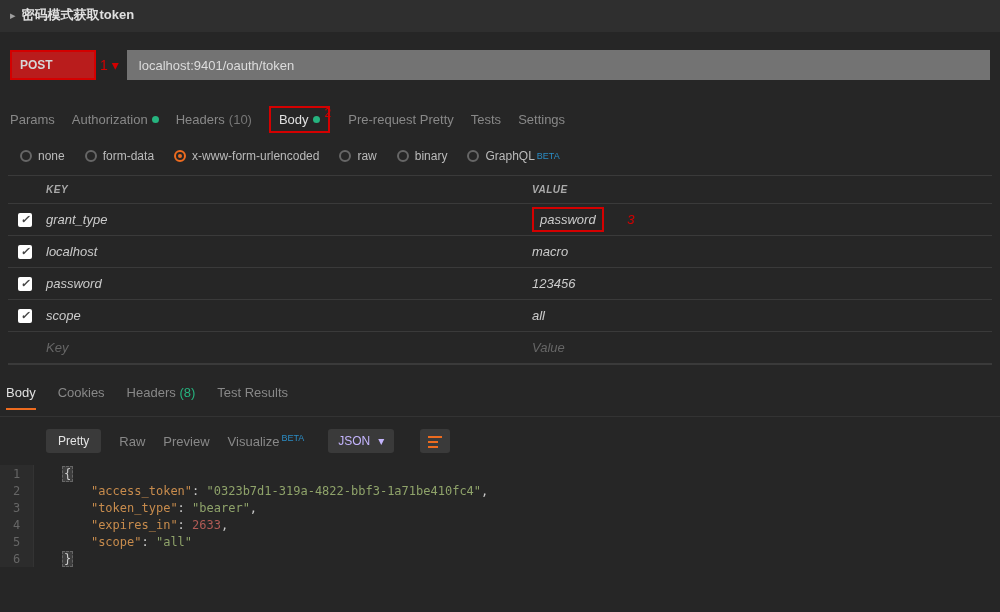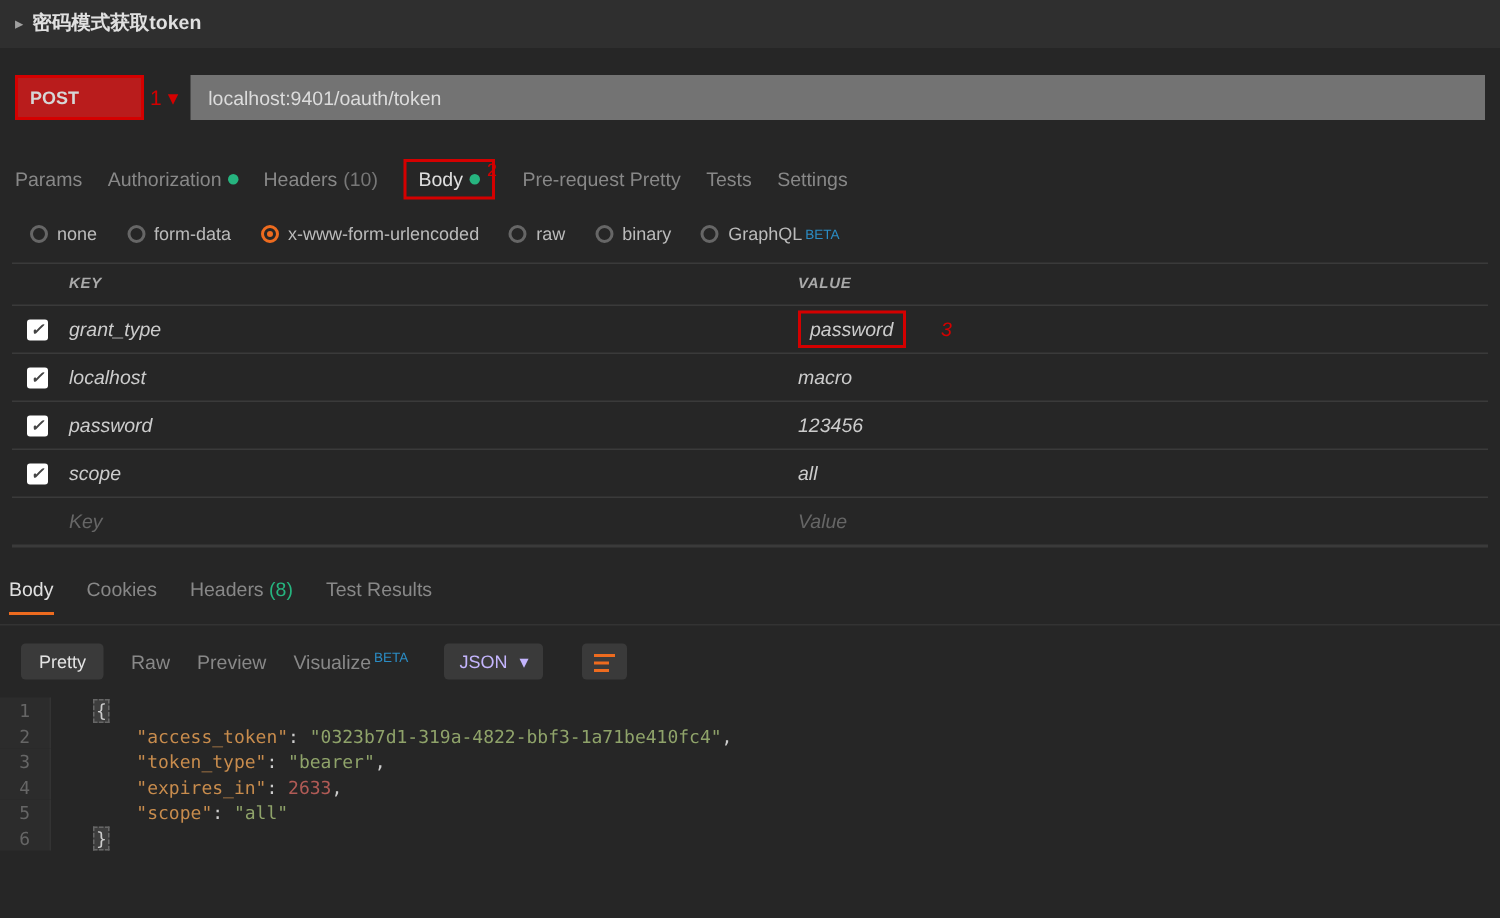--- a/index.html
+++ b/index.html
@@ -120,20 +120,21 @@
     border-bottom: 1px solid #333;
     margin-top: 6px;
   }
   .resp-tabs .rtab { color:#888; padding-bottom:8px; cursor:pointer;}
   .resp-tabs .rtab.active { color:#e0e0e0; border-bottom: 2px solid #ed6b1f;}
   .resp-tabs .ct8 { color:#26b47f;}
 
   .resp-toolbar {
     display:flex; gap: 18px; align-items:center;
     padding: 12px 14px 8px 14px;
+    margin-left: 32px;
   }
   .resp-toolbar .ptab { color:#888; font-size:13px; cursor:pointer;}
   .pretty-active {
     background: #3a3a3a; color:#e4e4e4;
     padding: 5px 12px; border-radius:3px;
   }
   .json-dd {
     background:#3a3a3a; color:#c4b5fd; padding:5px 10px;
     border-radius:3px; display:flex; align-items:center; gap:8px;
     margin-left: 6px;

